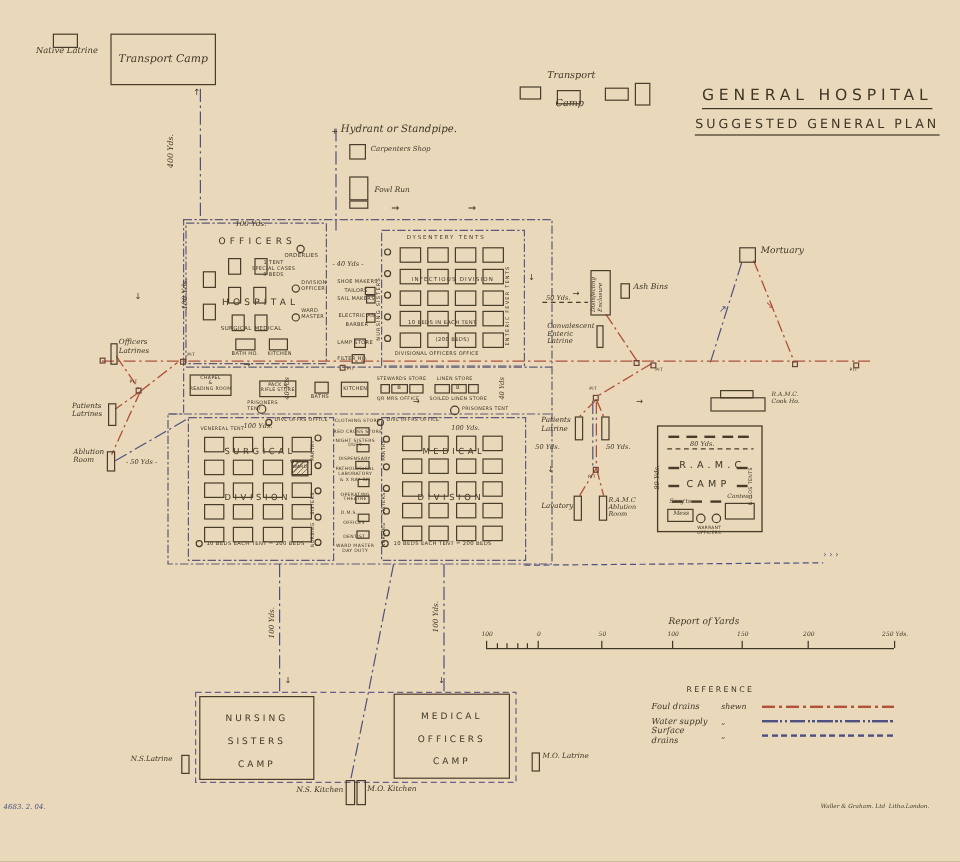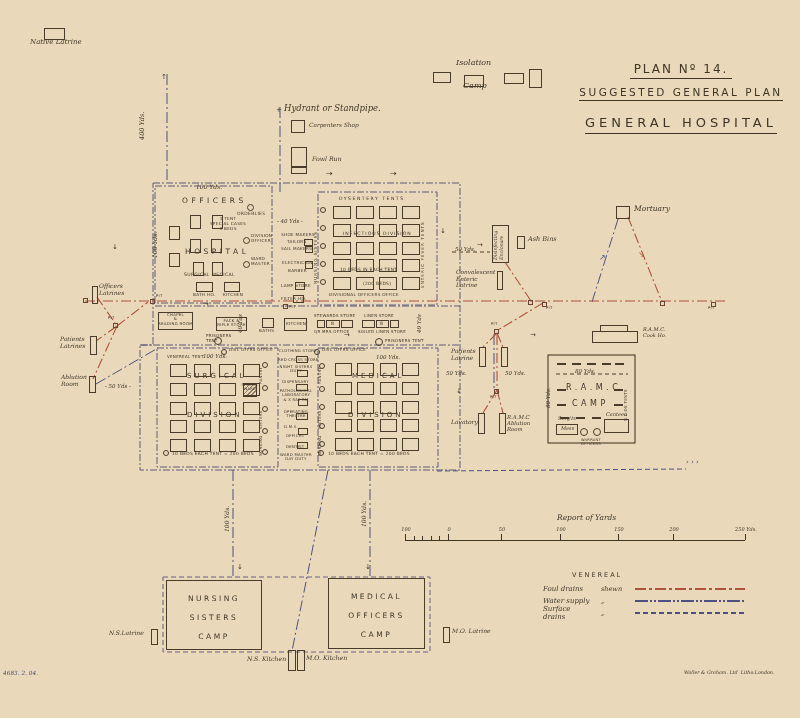--- a/index.html
+++ b/index.html
@@ -84,45 +84,47 @@
       <path d="M628,217 L662,302"></path>
     </g>
 
     <g stroke="#4a3c2b" fill="none" stroke-dasharray="4 3">
       <path d="M452,252 H490"></path>
       <path d="M556,374 H628"></path>
     </g>
   </svg>
 
   <div class="titleblock">
-    <div><span class="plan-no">PLAN Nº 14.</span></div>
+    <div><span class="gh">GENERAL HOSPITAL</span></div>
     <div><span class="sgp">SUGGESTED GENERAL PLAN</span></div>
-    <div><span class="gh">GENERAL HOSPITAL</span></div>
   </div>
 
+  <div class="campbox" style="left:92px;top:28px;width:88px;height:43px">
+    <div class="camp-label">Transport Camp</div>
+  </div>
 
   <div class="campbox" style="left:166px;top:580px;width:96px;height:70px">
     <div class="camp-caps">NURSING
 SISTERS
 CAMP</div>
   </div>
 
   <div class="campbox" style="left:328px;top:578px;width:97px;height:71px">
     <div class="camp-caps">MEDICAL
 OFFICERS
 CAMP</div>
   </div>
 
   <div class="ann hand" style="left:557px;top:514px;font-size:7.5px">Report of Yards</div>
   <div class="sb-line" style="left:405px;top:540px;width:340px"></div>
 
-  <div class="ann caps" style="left:572px;top:572px;font-size:6.5px;letter-spacing:2px">VENEREAL</div>
+  <div class="ann caps" style="left:572px;top:572px;font-size:6.5px;letter-spacing:2px">REFERENCE</div>
 
 <div class="ann hand" style="left: 30px; top: 38px; font-size: 7px;">Native Latrine</div>
-    <div class="ann hand" style="left: 456px; top: 58px; font-size: 8px;">Isolation</div>
+    <div class="ann hand" style="left: 456px; top: 58px; font-size: 8px;">Transport</div>
     <div class="ann hand" style="left: 463px; top: 81px; font-size: 8px;">Camp</div>
     <div class="ann hand" style="left: 284px; top: 104px; font-size: 8.5px;">Hydrant or Standpipe.</div>
     <div class="ann tiny" style="left: 276px; top: 106px; font-size: 7px;">+</div>
     <div class="ann hand" style="left: 309px; top: 122px; font-size: 5.8px;">Carpenters Shop</div>
     <div class="ann hand" style="left: 312px; top: 155px; font-size: 6.2px;">Fowl Run</div>
     <div class="ann hand" style="left: 139px; top: 140px; font-size: 6.5px; transform-origin: 0px 0px; transform: rotate(-90deg);">400 Yds.</div>
     <div class="ann hand" style="left: 196px; top: 184px; font-size: 6px;">100 Yds.</div>
     <div class="ann caps" style="left: 182px; top: 197px; font-size: 7.5px; letter-spacing: 3.5px;">OFFICERS</div>
     <div class="ann tiny" style="left: 237px; top: 211px; font-size: 4.5px;">ORDERLIES</div>
     <div class="ann tiny" style="left: 206px; top: 217px; font-size: 4.2px; width: 44px; text-align: center; white-space: pre-line;">1 TENT

